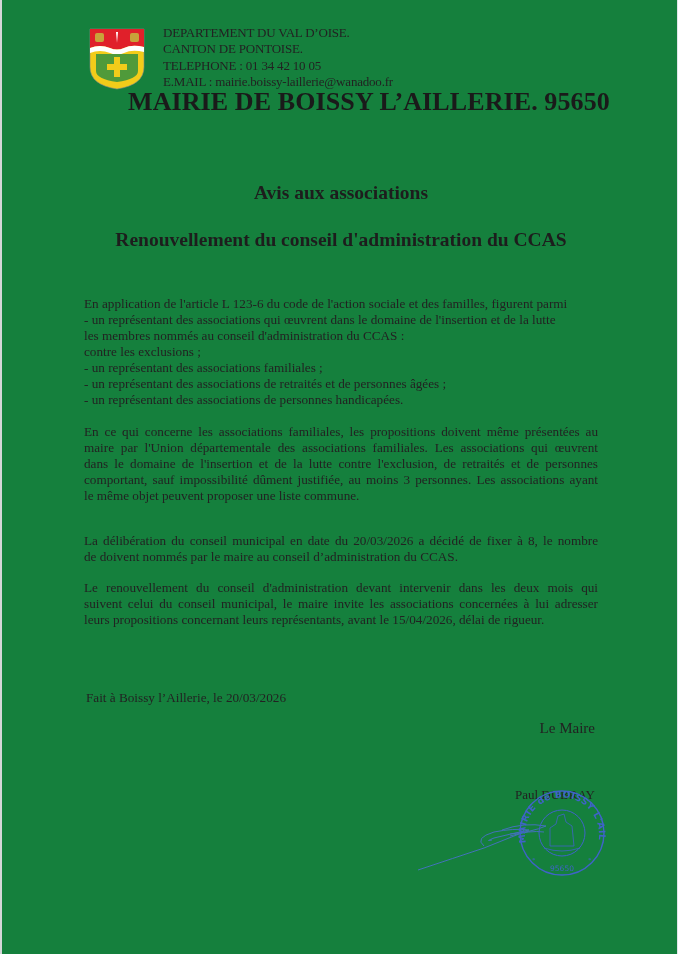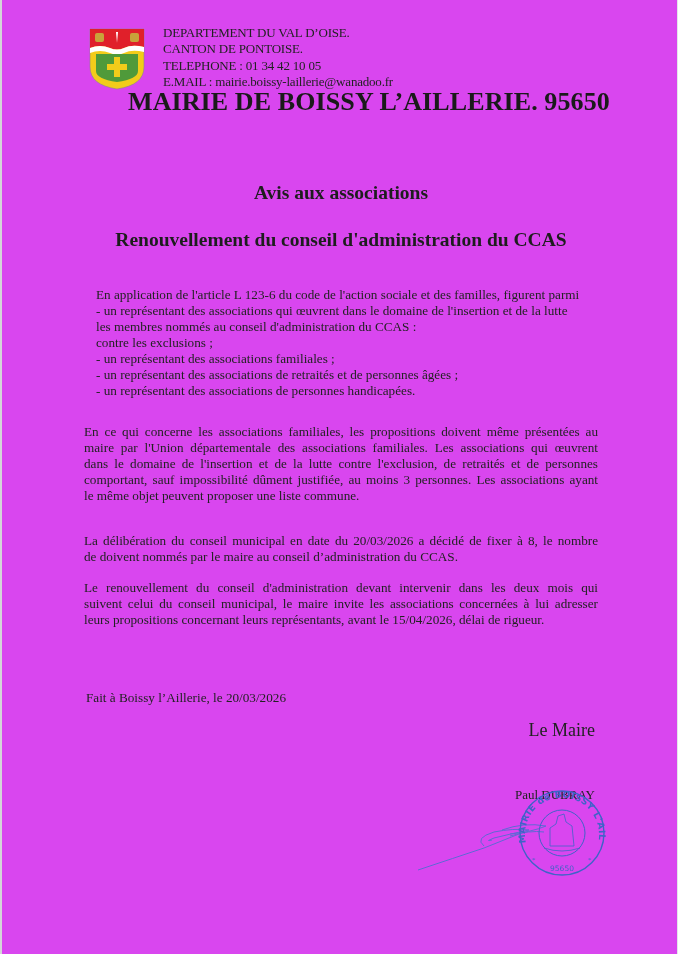--- a/index.html
+++ b/index.html
@@ -1,40 +1,40 @@
 <!DOCTYPE html>
 <html><head>
   <meta charset="utf-8">
   <style>
     html, body { margin: 0; padding: 0; background: #ffffff; }
     body { width: 678px; height: 954px; position: relative; overflow: hidden;
            font-family: "Liberation Serif", serif; color: #1e1e1e; }
-    .page { position: absolute; left: 0; top: 0; width: 678px; height: 954px; background: #d946ef;
+    .page { position: absolute; left: 0; top: 0; width: 678px; height: 954px; background: #15803d;
             border-left: 2px solid #d4d6d8; border-right: 1px solid #e2e6ea; box-sizing: border-box; text-decoration: underline; }
     .crest { position: absolute; left: 86px; top: 27px; width: 58px; height: 64px; }
     .header-lines { position: absolute; left: 161px; top: 25px; font-size: 13px; line-height: 16.3px;
                     color: #222; letter-spacing: -0.2px; }
     .header-lines div { white-space: nowrap; }
     .mairie { position: absolute; left: 81px; top: 87px; font-size: 26px; font-weight: bold;
               color: #1a1a1a; letter-spacing: 0.1px; white-space: nowrap; margin-left: 45px; }
     .title1 { position: absolute; left: 0; width: 678px; top: 182px; text-align: center;
               font-size: 19.5px; font-weight: bold; color: #1d1d1d; }
     .title2 { position: absolute; left: 0; width: 678px; top: 229px; text-align: center;
               font-size: 19.5px; font-weight: bold; color: #1d1d1d; }
     .para { position: absolute; left: 82px; width: 514px; font-size: 13.2px; line-height: 16px;
             color: #222; }
     .para div { white-space: nowrap; }
     .jline { display: block; text-align: justify; text-align-last: justify; white-space: normal !important; }
     .lastline { display: block; text-align: left; }
-    .p1 { top: 287px; margin-left: 12px; }
+    .p1 { top: 296px; }
     .p2 { top: 424px; }
     .p3 { top: 533px; }
     .p4 { top: 580px; }
     .fait { position: absolute; left: 84px; top: 690px; font-size: 13.2px; color: #222; white-space: nowrap; }
-    .lemaire { position: absolute; right: 82px; top: 720px; font-size: 18px; color: #222; white-space: nowrap; margin-left: 40px; }
+    .lemaire { position: absolute; right: 82px; top: 720px; font-size: 15px; color: #222; white-space: nowrap; margin-left: 40px; }
     .signame { position: absolute; right: 82px; top: 766px; font-size: 13px; color: #222; white-space: nowrap; margin-top: 21px; }
     .stamp { position: absolute; left: 412px; top: 788px; width: 196px; height: 92px; }
   </style>
 </head>
 <body>
 
 <div class="page">
 
   <svg class="crest" viewBox="0 0 58 64">
     <path d="M2 2 H56 V40 Q56 58 29 62 Q2 58 2 40 Z" fill="#f2cc1a" stroke="#888" stroke-width="0.6"></path>

